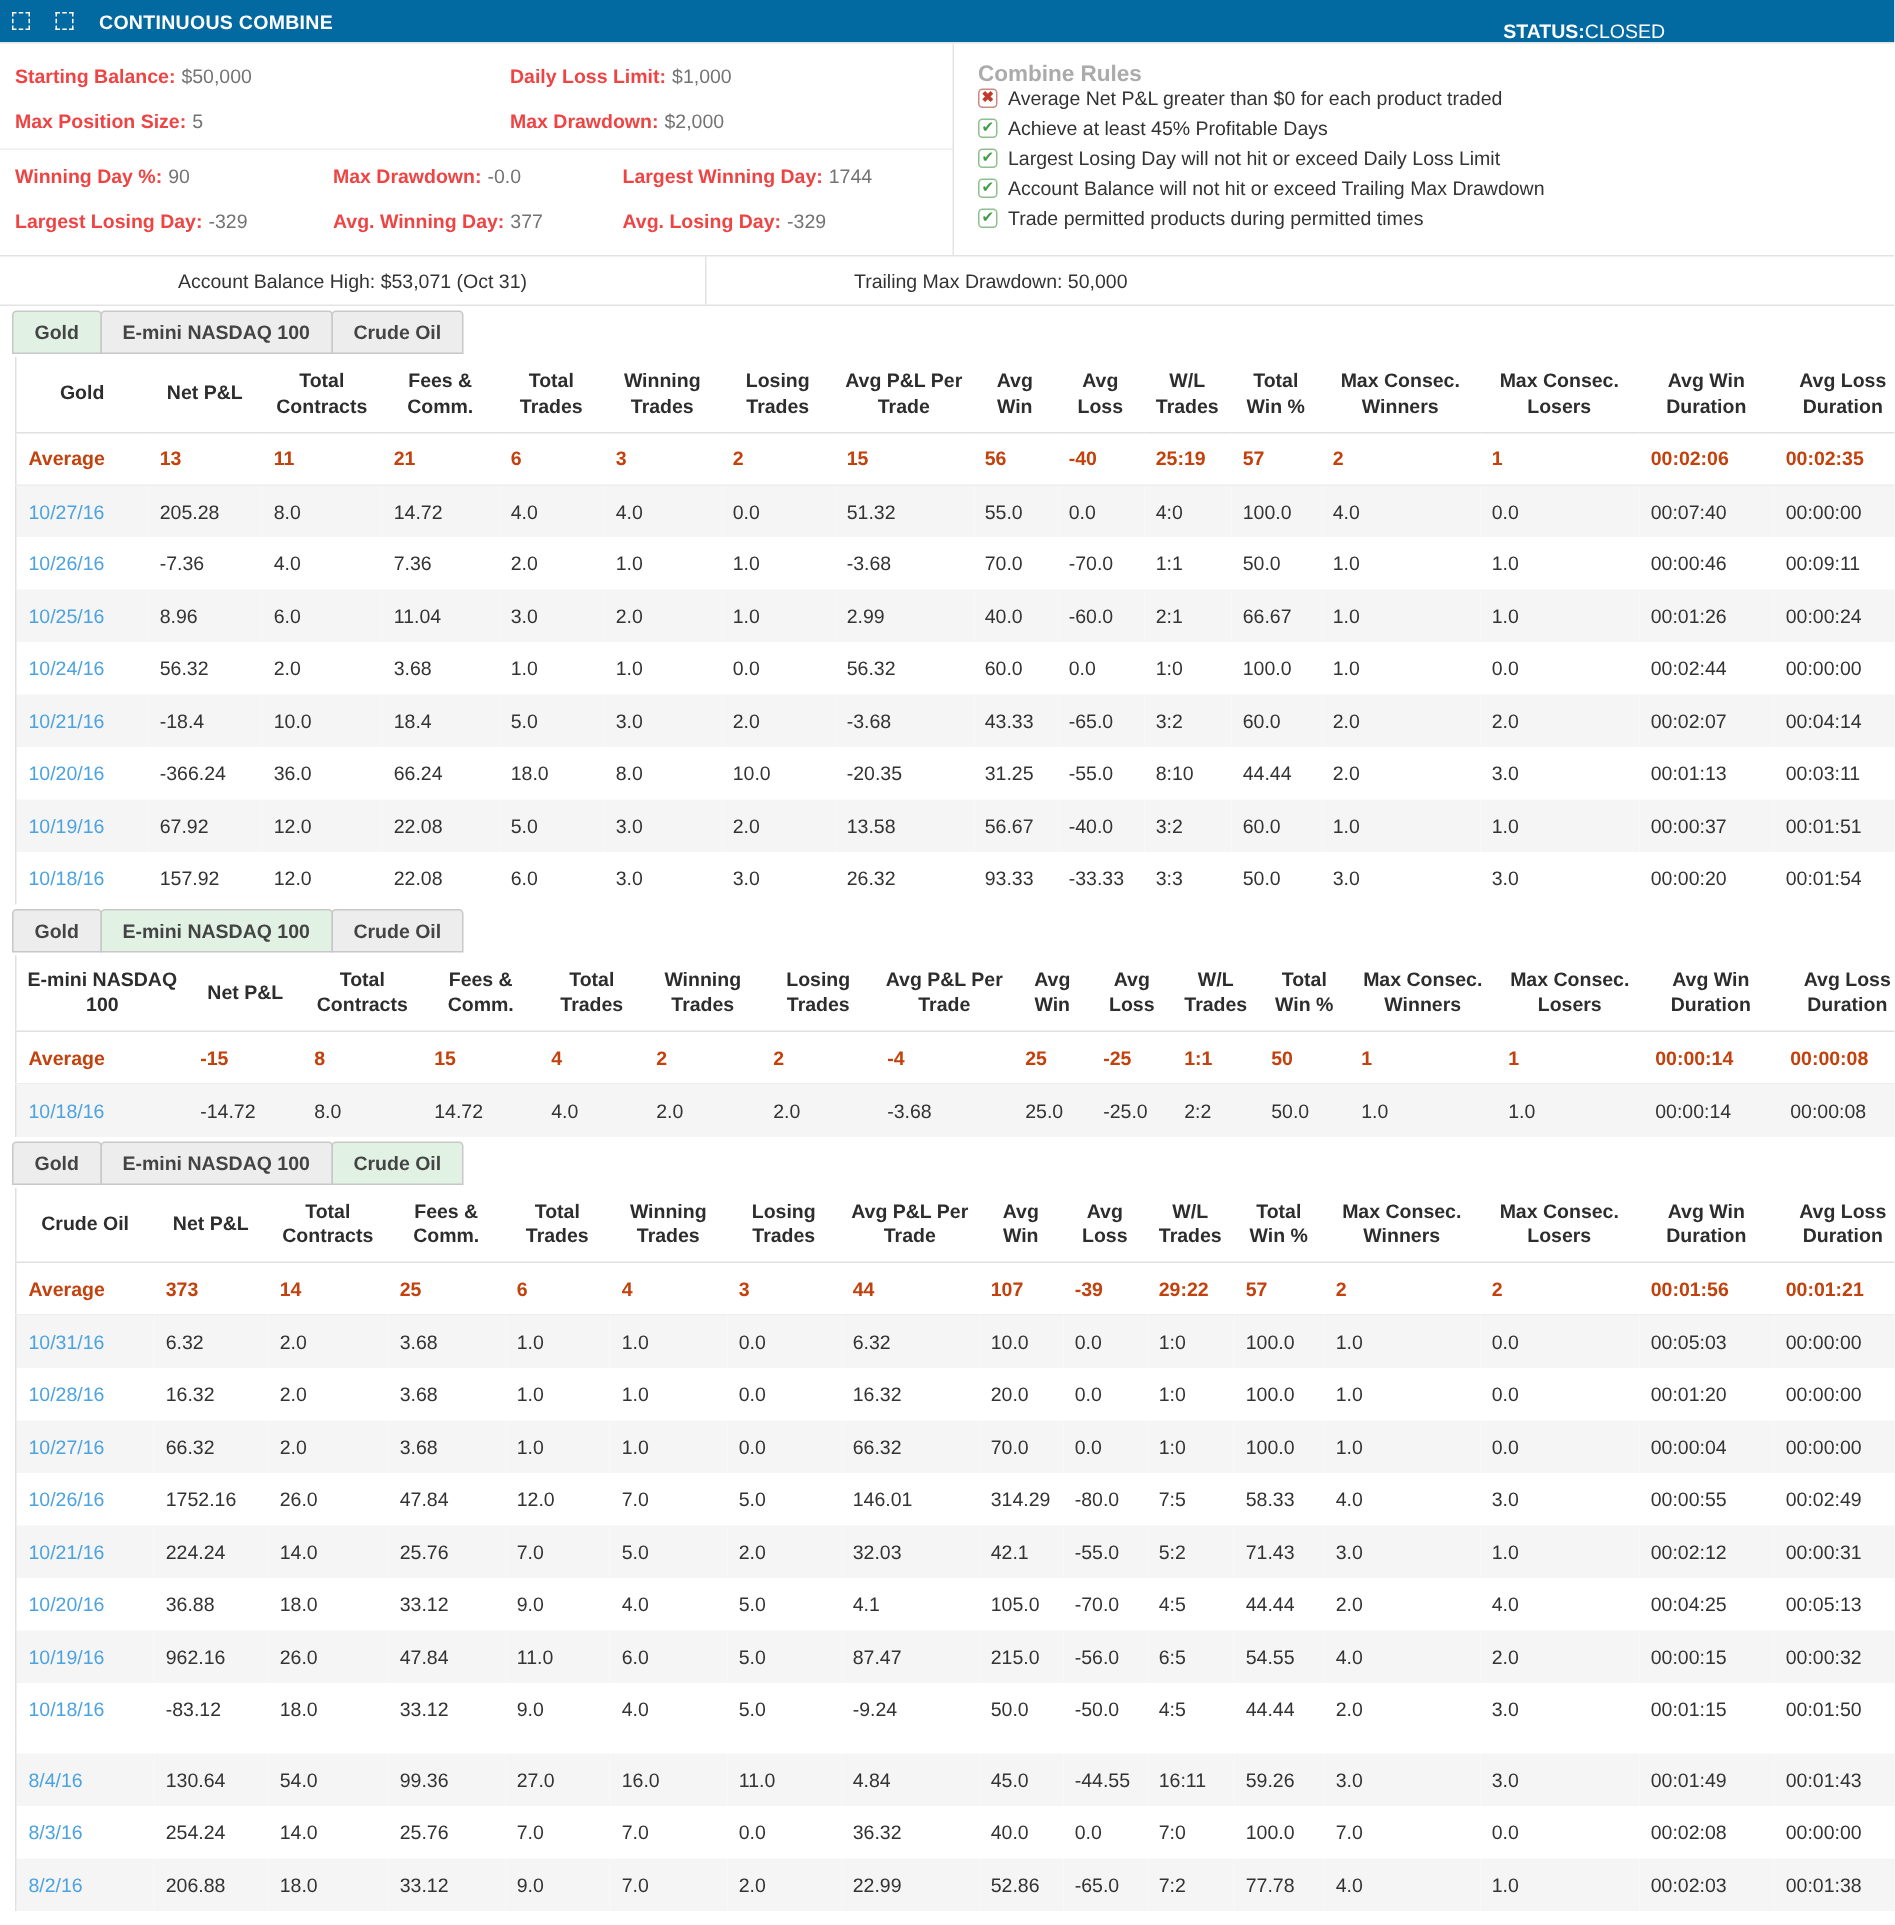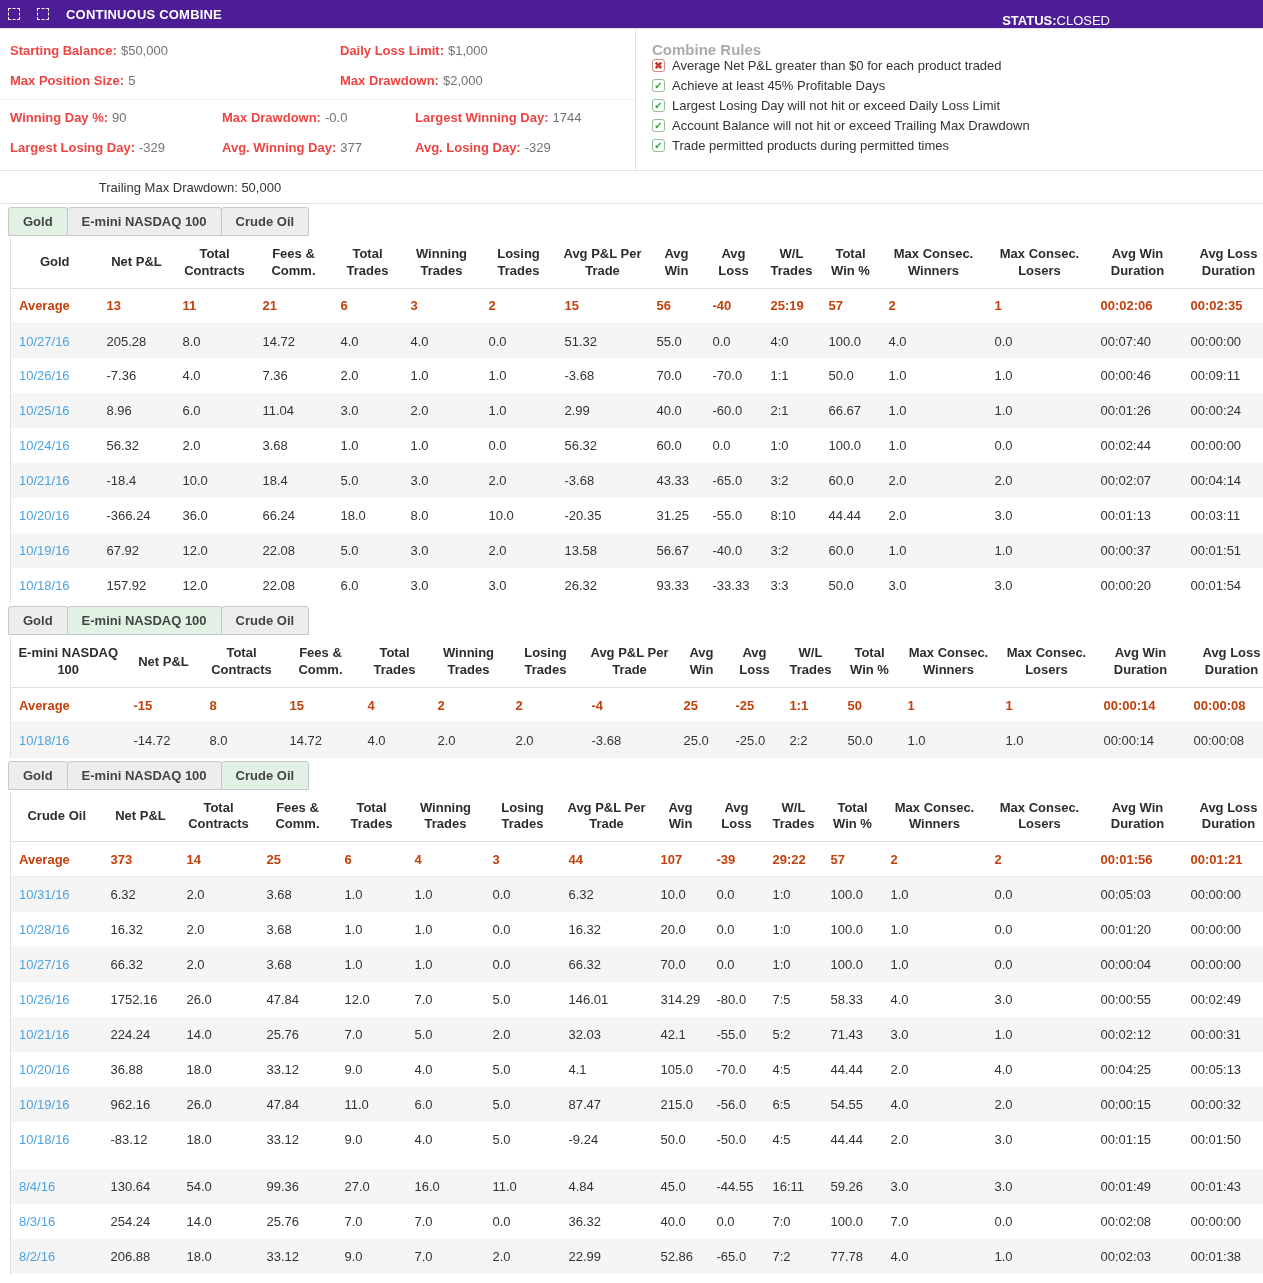--- a/index.html
+++ b/index.html
@@ -4,21 +4,21 @@
 <style>
   * { margin:0; padding:0; box-sizing:border-box; }
   html,body { background:#fff; }
   body {
     width:1263px; height:1283px; overflow:hidden;
     font-family:"Liberation Sans", sans-serif;
     font-size:13px; color:#333;
   }
   
   .titlebar {
-    height:28px; background:#4c1d95; color:#fff;
+    height:28px; background:#0369a1; color:#fff;
     display:flex; align-items:center; position:relative;
     padding-left:8px;
   }
   .win-icon {
     width:12px; height:12px; border:1px dashed #fff; margin-right:17px;
     display:inline-block;
   }
   .titlebar-title { font-weight:bold; font-size:13px; letter-spacing:.2px; }
   .status-wrap { position:absolute; right:153px; top:0; height:40px; display:flex; align-items:center; }
   .status-label { font-weight:bold; }
@@ -174,20 +174,21 @@
         </li>
         <li class="rule">
           <span class="rule-icon pass">✔</span>
           <span>Trade permitted products during permitted times</span>
         </li>
       </ul>
   </div>
 </div>
 
 <div class="balance-bar">
+  <div class="balance-cell bc0">Account Balance High: $53,071 (Oct 31)</div>
   <div class="balance-cell bc1">Trailing Max Drawdown: 50,000</div>
 </div>
 
 <div>
   <div class="tabbar">
       <div class="tab active">Gold</div>
       <div class="tab">E-mini NASDAQ 100</div>
       <div class="tab">Crude Oil</div>
     </div>
   <table class="tbl t1">

